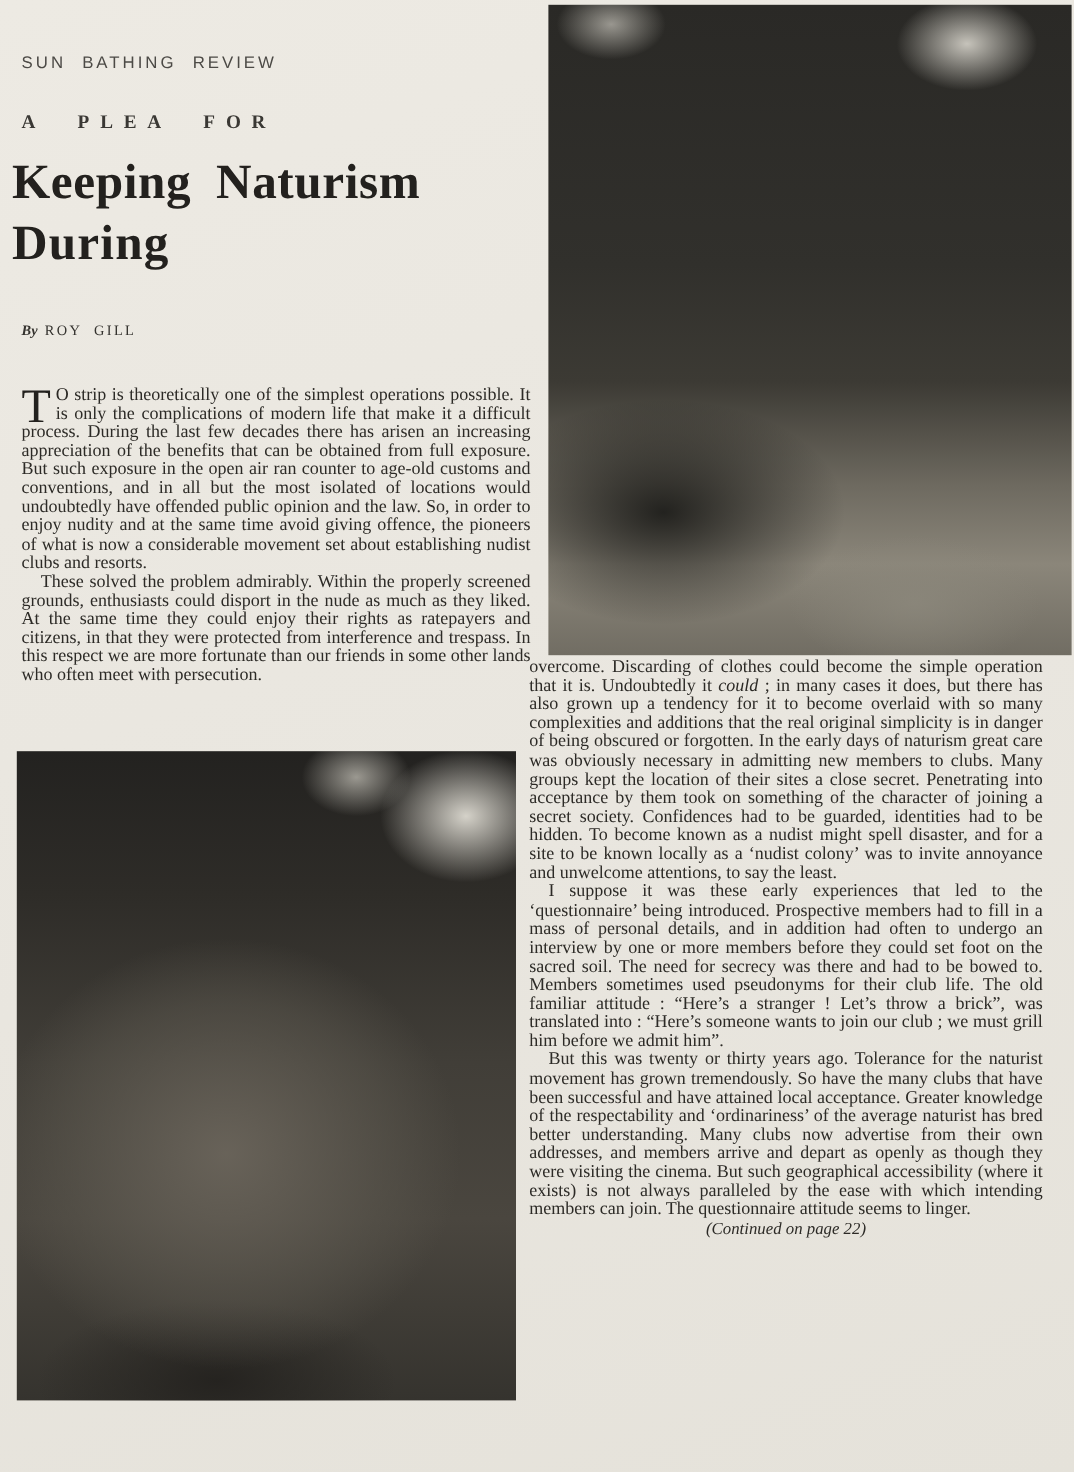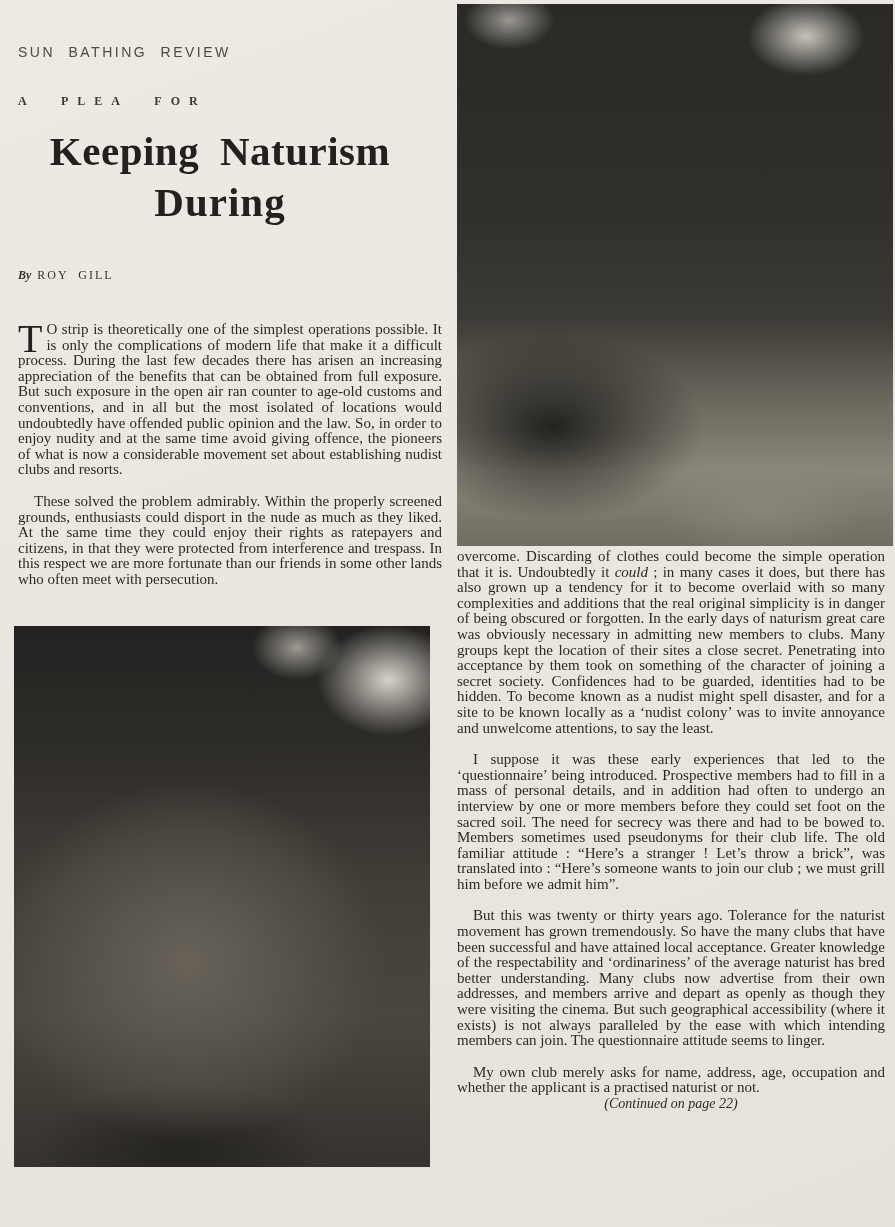--- a/index.html
+++ b/index.html
@@ -20,50 +20,50 @@
   
   .masthead {
     position: absolute; left: 18px; top: 44px;
     font-family: "Liberation Sans", sans-serif;
     font-size: 14px; letter-spacing: 2.5px; word-spacing: 7px;
     color: #4c4a46;
   }
   .kicker {
     position: absolute; left: 18px; top: 94px;
     font-family: "Liberation Serif", serif;
-    font-weight: bold; font-size: 12px;
+    font-weight: bold; font-size: 16px;
     letter-spacing: 9px; word-spacing: 14px;
     color: #3a3834;
   }
   .title {
     position: absolute; left: 10px; top: 126px; width: 420px;
-    margin: 0; text-align: center;
+    margin: 0; text-align: left;
     font-family: "Liberation Serif", serif;
     font-weight: bold; color: #23211e;
   }
   .title .t1 { display: block; font-size: 41px; line-height: 50px; word-spacing: 10px; letter-spacing: 0.5px; }
   .title .t2 { display: block; font-size: 41px; line-height: 52px; letter-spacing: 1px; }
   .byline {
     position: absolute; left: 18px; top: 268px;
     font-size: 12px; color: #34322e;
   }
   .byline em { font-style: italic; font-weight: bold; margin-right: 6px; }
   .byline .author { letter-spacing: 2px; word-spacing: 5px; }
 
   
   .col {
     position: absolute;
     font-size: 15px; line-height: 15.6px;
     text-align: justify;
     color: #2c2a26;
   }
   .col p { margin: 0; }
-  .col p.indent { text-indent: 16px; margin-top: 16px; }
+  .col p.indent { text-indent: 16px; }
   .col-left  { left: 18px;  top: 322px; width: 424px; }
-  .col-right { left: 457px; top: 549px; width: 428px; }
+  .col-right { left: 441px; top: 549px; width: 428px; }
 
   .dropcap {
     float: left;
     font-size: 40px; line-height: 29px;
     padding: 2px 4px 0 0;
     color: #23211e;
   }
   .section-heading {
     margin: 13px 0 7px 0;
     font-size: 16px; font-style: italic; font-weight: bold;
@@ -123,17 +123,16 @@
     <p class="first"><span class="dropcap">T</span><span>O strip is theoretically one of the simplest operations possible. It is only the complications of modern life that make it a difficult process. During the last few decades there has arisen an increasing appreciation of the benefits that can be obtained from full exposure. But such exposure in the open air ran counter to age-old customs and conventions, and in all but the most isolated of locations would undoubtedly have offended public opinion and the law. So, in order to enjoy nudity and at the same time avoid giving offence, the pioneers of what is now a considerable movement set about establishing nudist clubs and resorts.</span></p>
     <p class="indent">These solved the problem admirably. Within the properly screened grounds, enthusiasts could disport in the nude as much as they liked. At the same time they could enjoy their rights as ratepayers and citizens, in that they were protected from interference and trespass. In this respect we are more fortunate than our friends in some other lands who often meet with persecution.</p>
   </div>
 
   <div class="photo photo-bottom" aria-label="monochrome outdoor photograph"></div>
 
   <div class="col col-right">
     <p><span>overcome. Discarding of clothes could become the simple operation that it is. Undoubtedly it </span><em>could</em><span> ; in many cases it does, but there has also grown up a tendency for it to become overlaid with so many complexities and additions that the real original simplicity is in danger of being obscured or forgotten. In the early days of naturism great care was obviously necessary in admitting new members to clubs. Many groups kept the location of their sites a close secret. Penetrating into acceptance by them took on something of the character of joining a secret society. Confidences had to be guarded, identities had to be hidden. To become known as a nudist might spell disaster, and for a site to be known locally as a ‘nudist colony’ was to invite annoyance and unwelcome attentions, to say the least.</span></p>
     <p class="indent">I suppose it was these early experiences that led to the ‘questionnaire’ being introduced. Prospective members had to fill in a mass of personal details, and in addition had often to undergo an interview by one or more members before they could set foot on the sacred soil. The need for secrecy was there and had to be bowed to. Members sometimes used pseudonyms for their club life. The old familiar attitude : “Here’s a stranger ! Let’s throw a brick”, was translated into : “Here’s someone wants to join our club ; we must grill him before we admit him”.</p>
     <p class="indent">But this was twenty or thirty years ago. Tolerance for the naturist movement has grown tremendously. So have the many clubs that have been successful and have attained local acceptance. Greater knowledge of the respectability and ‘ordinariness’ of the average naturist has bred better understanding. Many clubs now advertise from their own addresses, and members arrive and depart as openly as though they were visiting the cinema. But such geographical accessibility (where it exists) is not always paralleled by the ease with which intending members can join. The questionnaire attitude seems to linger.</p>
-    <p class="indent">My own club merely asks for name, address, age, occupation and whether the applicant is a practised naturist or not.</p>
     <p class="continuation">(Continued on page 22)</p>
   </div>
 
 </div>
 
 </body></html>

